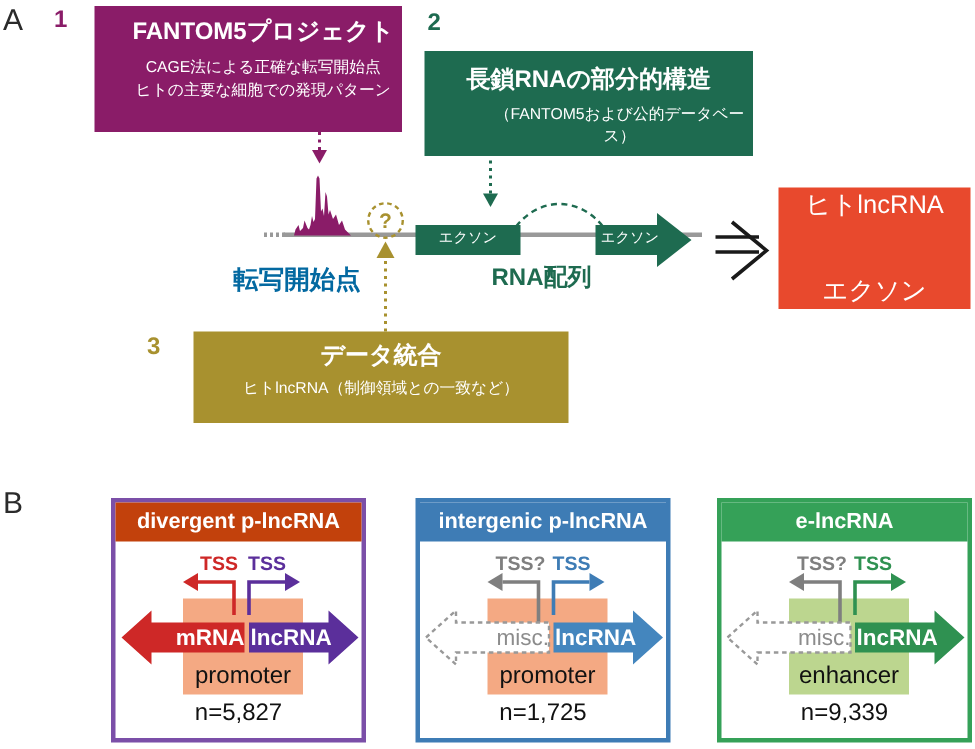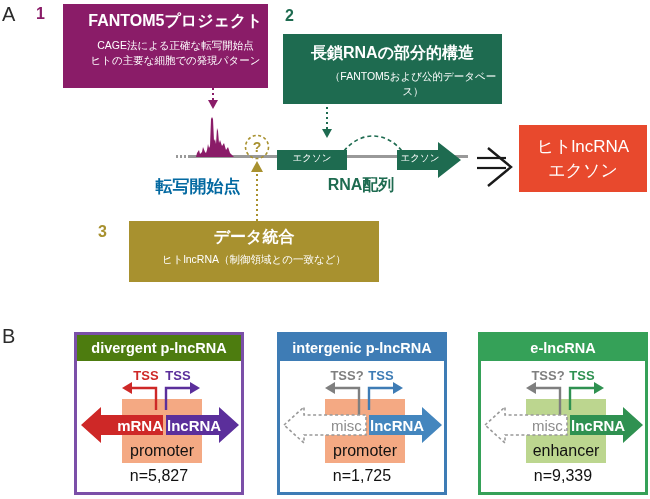--- a/index.html
+++ b/index.html
@@ -82,36 +82,36 @@
 
   <div class="txt" style="left: 250px; top: 139px; width: 14px; text-align: center; font-size: 14px; font-weight: bold; color: rgb(168, 145, 47);">?</div>
 
   <div class="txt" style="left: 148px; top: 175px; width: 100px; text-align: center; font-size: 17px; font-weight: bold; color: #0369a1;">転写開始点</div>
 
   <div class="txt" style="left:277px;top:152px;width:70px;text-align:center;font-size:9.5px;color:#fff;">エクソン</div>
   <div class="txt" style="left:398px;top:152px;width:44px;text-align:center;font-size:9.5px;color:#fff;">エクソン</div>
 
   <div class="txt" style="left: 315px; top: 175px; width: 92px; text-align: center; font-size: 16px; font-weight: bold; color: rgb(30, 107, 80);">RNA配列</div>
 
-  <div class="a-box" style="left: 519px; top: 125px; width: 128px; height: 67px; display: flex; flex-direction: column; justify-content: center; line-height: 24px; background-color: rgb(232, 73, 45);">
+  <div class="a-box" style="left: 519px; top: 125px; width: 128px; height: 81px; display: flex; flex-direction: column; justify-content: space-between; line-height: 24px; background-color: rgb(232, 73, 45);">
     <div style="font-size:17px;">ヒトlncRNA</div>
     <div style="font-size:17px;">エクソン</div>
   </div>
 
   <div class="txt step-num" style="left: 98px; top: 223px; color: rgb(168, 145, 47);">3</div>
 
   <div class="a-box" style="left: 129px; top: 221px; width: 250px; height: 61px; background-color: rgb(168, 145, 47);">
     <div class="ttl" style="font-size:16px;margin-top:6px;">データ統合</div>
     <div class="sub" style="margin-top:4px;">ヒトlncRNA（制御領域との一致など）</div>
   </div>
 
   <div class="txt panel-label" style="left:2px;top:325px;">B</div>
 
   <div class="b-box" style="left: 74px; top: 332px; border-color: rgb(123, 79, 168);">
-    <div class="b-head" style="background-color: #4d7c0f;">divergent p-lncRNA</div>
+    <div class="b-head" style="background-color: #c2410c;">divergent p-lncRNA</div>
     <div class="b-region" style="background-color: rgb(244, 169, 131);"></div>
     <svg class="b-svg" viewBox="0 0 164 157">
       <polyline points="79,75 79,53 55,53" fill="none" stroke-width="2.4" stroke="#CE2827"></polyline>
       <polygon points="55,47 55,59 45,53" fill="#CE2827"></polygon>
       <polyline points="89,75 89,53 113,53" fill="none" stroke-width="2.4" stroke="#5B2F9B"></polyline>
       <polygon points="113,47 113,59 123,53" fill="#5B2F9B"></polygon>
       <polygon points="4,90 24,72 24,80 86,80 86,100 24,100 24,108" fill="#CE2827"></polygon>
       <polygon points="89,80 142,80 142,72 162,90 142,108 142,100 89,100" fill="#5B2F9B"></polygon>
     </svg>
     <div class="b-lbl tss-lbl" style="left: 49px; color: rgb(206, 40, 39);">TSS</div>

